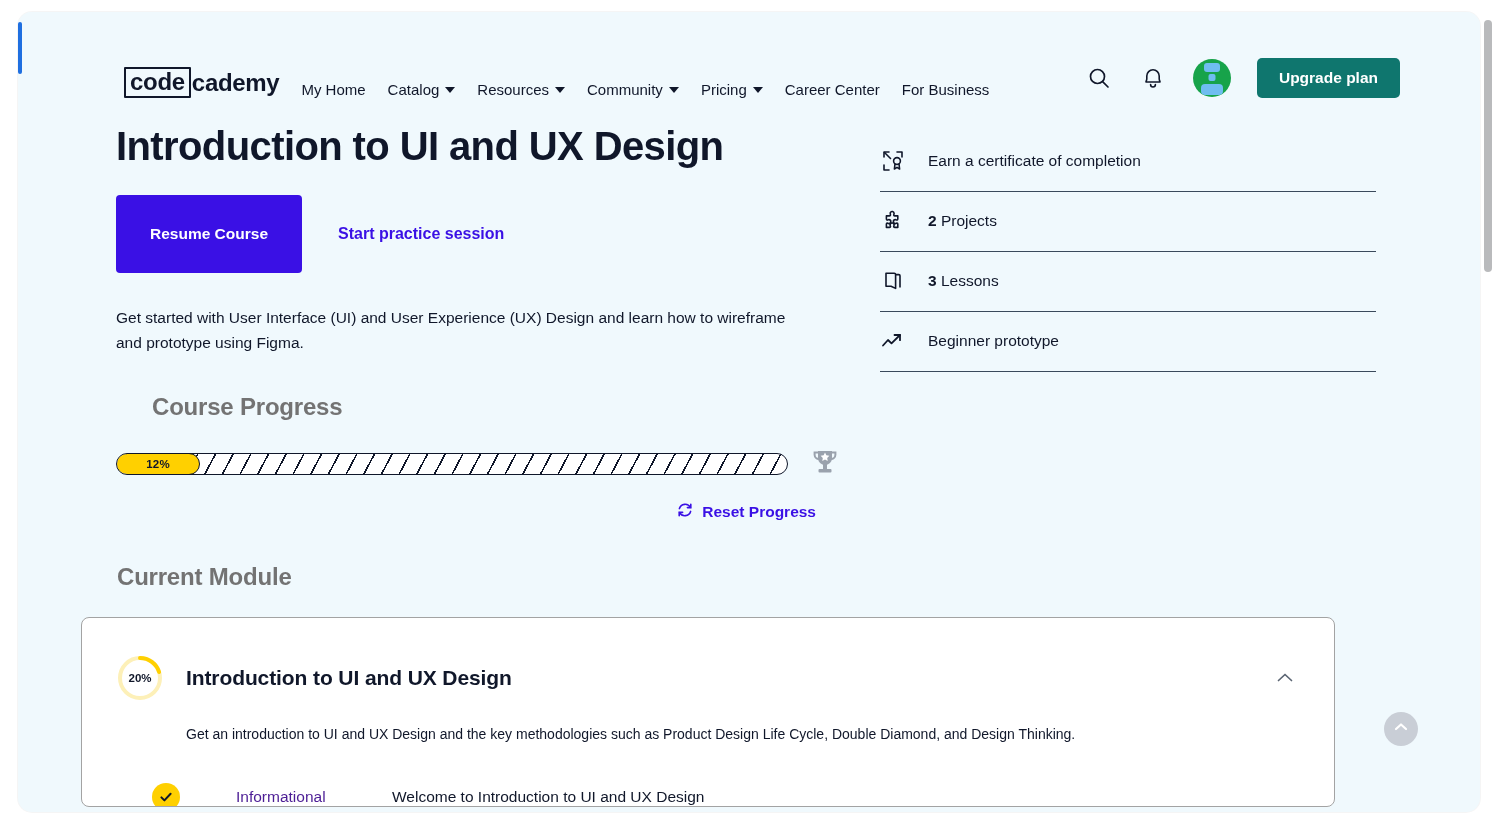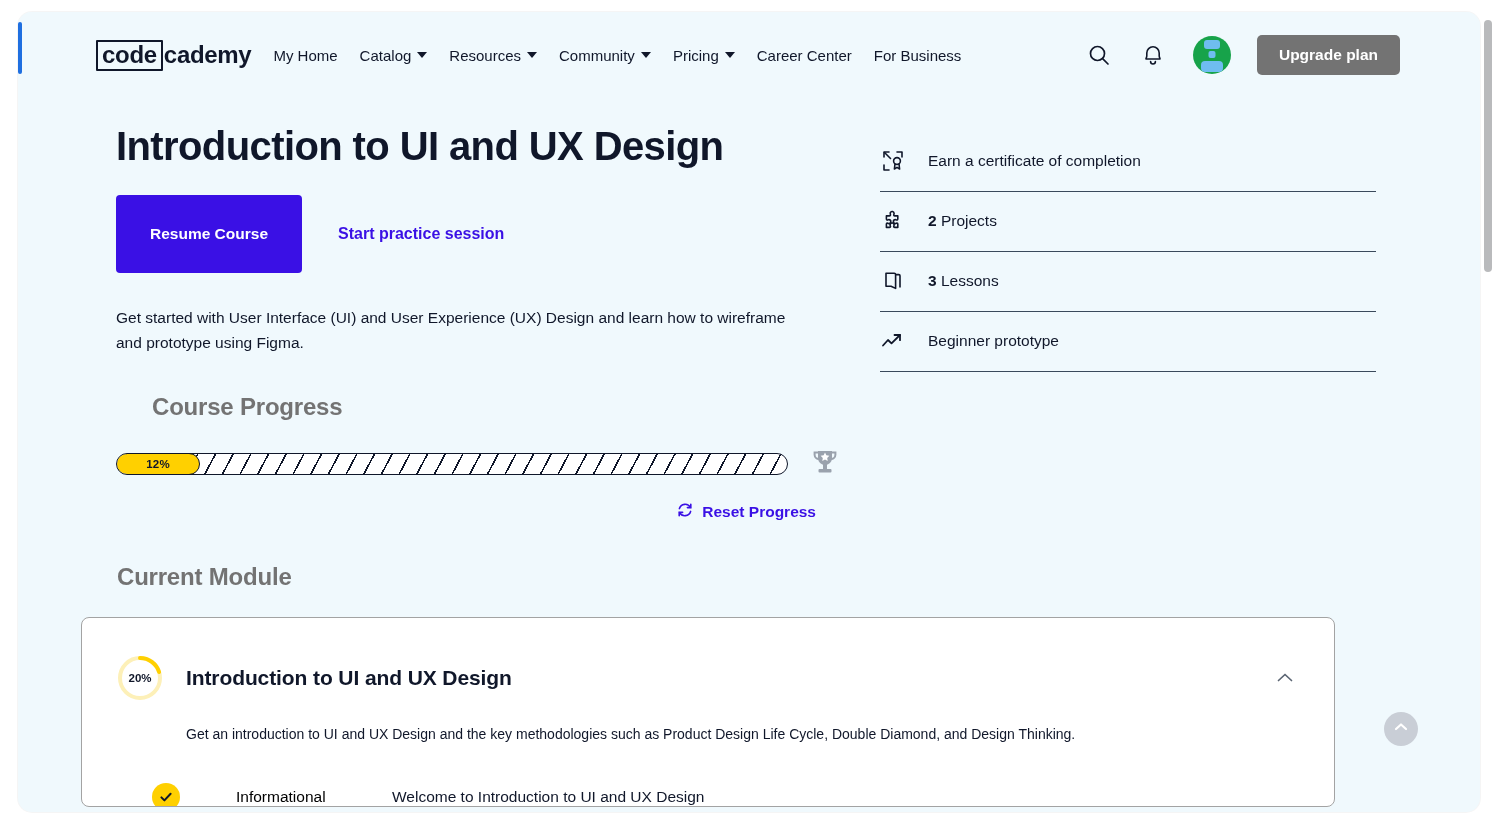--- a/index.html
+++ b/index.html
@@ -61,22 +61,22 @@
     background: #b9babc;
     border-radius: 4px;
     z-index: 46;
   }
 
   
   .header {
     position: relative;
     height: 86px;
     display: flex;
-    align-items: center;
-    padding: 0 80px 0 78px;
+    align-items: flex-end;
+    padding: 0 80px 0 106px;
     background: #f0f9fd;
   }
 
   .logo {
     display: flex;
     align-items: center;
     font-size: 24px;
     font-weight: 700;
     color: #10172a;
     letter-spacing: -0.3px;
@@ -158,21 +158,21 @@
     position: absolute;
     left: 50%; top: 15px;
     transform: translateX(-50%);
     width: 7px; height: 7px;
     background: #6fbdf0;
     border-radius: 2px;
     z-index: 2;
   }
 
   .upgrade-btn {
-    background: #737373;
+    background: #0f766e;
     color: #ffffff;
     font-size: 15.5px;
     font-weight: 700;
     border: none;
     border-radius: 5px;
     padding: 11px 22px;
     cursor: pointer;
     font-family: "Liberation Sans", sans-serif;
     white-space: nowrap;
   }
@@ -381,21 +381,21 @@
     background: #ffd000;
     display: flex;
     align-items: center;
     justify-content: center;
     flex: none;
   }
   .lesson-type {
     width: 156px;
     margin-left: 56px;
     font-size: 15.5px;
-    color: #000000;
+    color: #4c1d95;
   }
   .lesson-name {
     font-size: 15.5px;
     color: #10172a;
   }
 
   
   .scroll-top {
     position: absolute;
     right: 62px;

